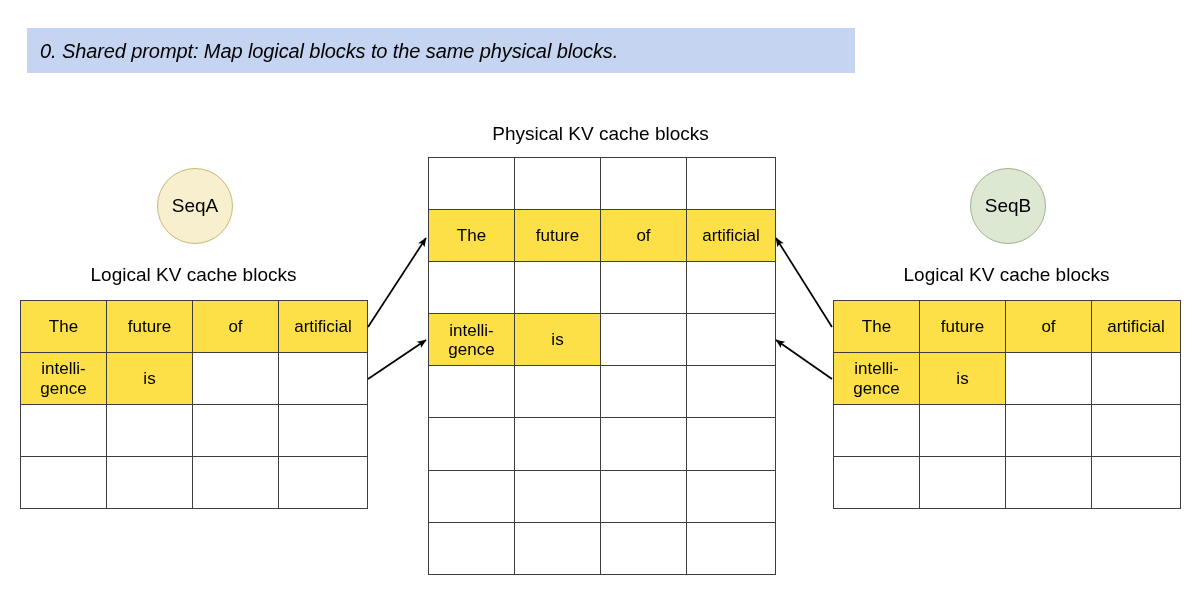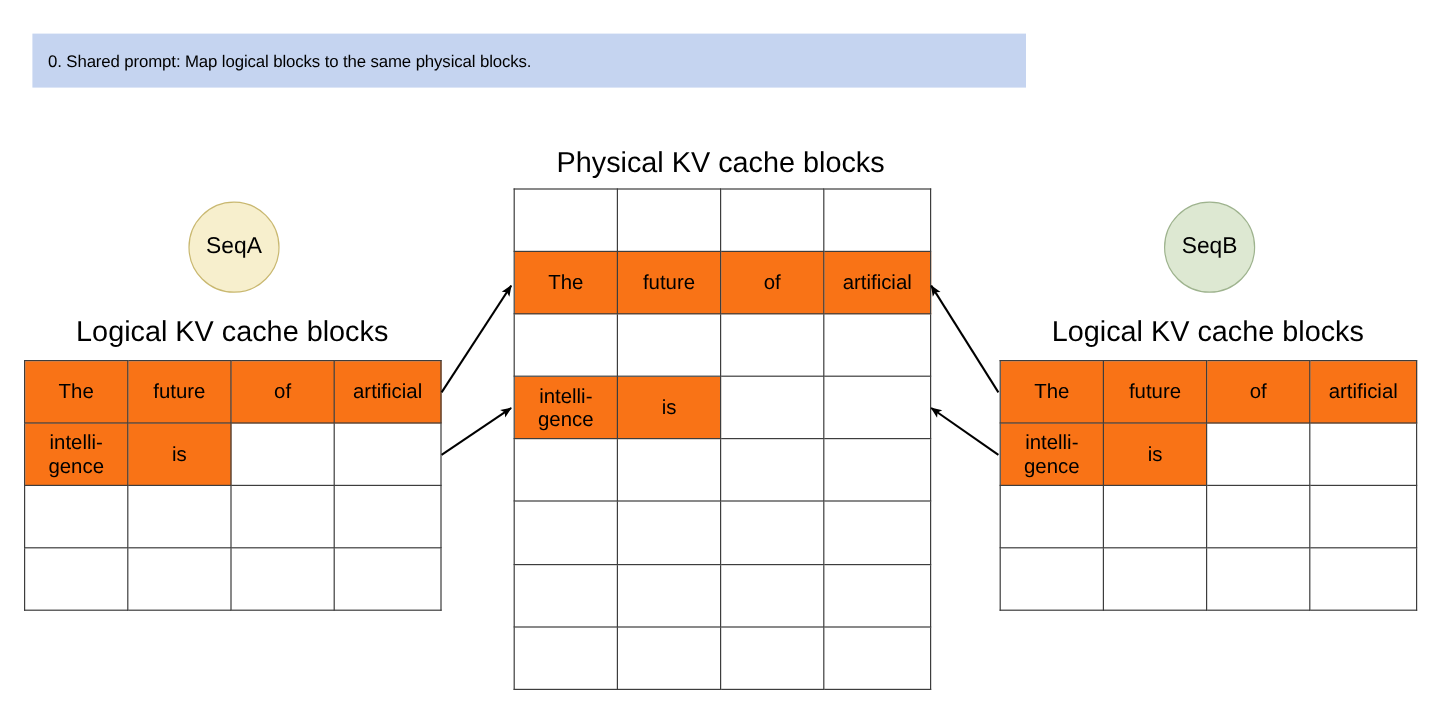--- a/index.html
+++ b/index.html
@@ -25,30 +25,31 @@
     top: 28px;
     width: 828px;
     height: 45px;
     background: #c5d4f0;
     display: flex;
     align-items: center;
     box-sizing: border-box;
     padding-left: 13px;
   }
   #banner .banner-text {
-    font-size: 14px;
+    font-size: 20px;
     line-height: 1;
     letter-spacing: -0.1px;
     white-space: nowrap;
+    font-style: italic;
   }
 
   
   .caption {
     position: absolute;
-    font-size: 24px;
+    font-size: 19px;
     line-height: 1;
     white-space: nowrap;
     text-align: center;
   }
 
   
   .seq-circle {
     position: absolute;
     width: 76px;
     height: 76px;
@@ -84,21 +85,21 @@
     border: 1.4px solid #3d3d3d;
     text-align: center;
     vertical-align: middle;
     font-size: 17px;
     line-height: 1.12;
     padding: 0;
     background: #ffffff;
     word-break: keep-all;
   }
   .kv-table td.filled {
-    background: #f97316;
+    background: #fde047;
   }
 
   
   #logical-table-a {
     left: 20px;
     top: 300px;
     width: 347px;
     height: 204px;
   }
   #logical-table-a td { height: 51px; }

